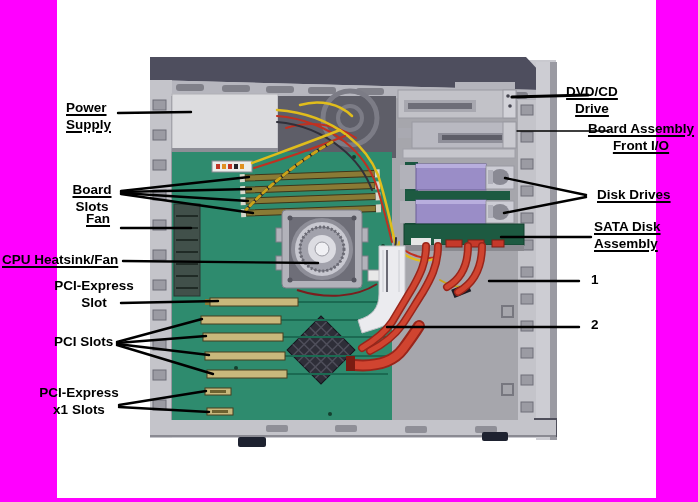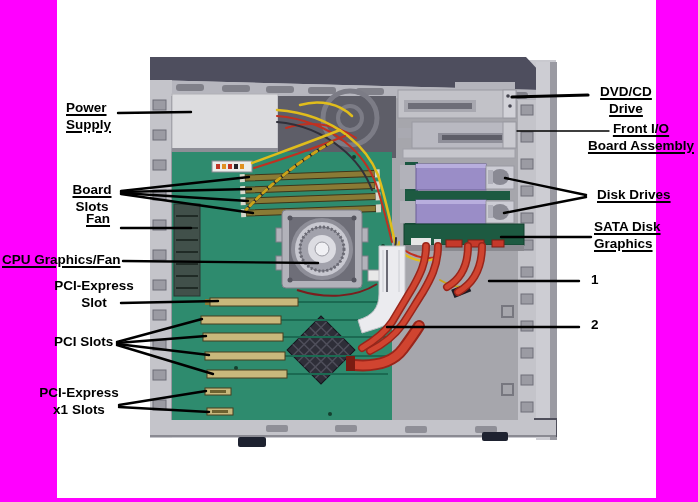--- a/index.html
+++ b/index.html
@@ -319,48 +319,48 @@
     <span class="ln u">Supply</span>
   </div>
 
   <div class="lbl center" style="left:62px;top:181px;width:60px">
     <span class="ln u">Board</span>
     <span class="ln">Slots</span>
   </div>
 
   <div class="lbl u" style="left:86px;top:210px">Fan</div>
 
-  <div class="lbl u" style="left:2px;top:251px">CPU Graphics/Fan</div>
+  <div class="lbl u" style="left:2px;top:251px">CPU Heatsink/Fan</div>
 
   <div class="lbl center" style="left:33px;top:277px;width:122px">
     <span class="ln">PCI-Express</span>
     <span class="ln">Slot</span>
   </div>
 
   <div class="lbl" style="left:54px;top:333px">PCI Slots</div>
 
   <div class="lbl center" style="left:30px;top:384px;width:98px">
     <span class="ln">PCI-Express</span>
     <span class="ln">x1 Slots</span>
   </div>
 
-  <div class="lbl center" style="left:594px;top:83px;width:64px">
+  <div class="lbl center" style="left:560px;top:83px;width:64px">
     <span class="ln u">DVD/CD</span>
     <span class="ln u">Drive</span>
   </div>
 
   <div class="lbl center" style="left:584px;top:120px;width:114px">
+    <span class="ln u">Board Assembly</span>
     <span class="ln u">Front I/O</span>
-    <span class="ln u">Board Assembly</span>
   </div>
 
   <div class="lbl u" style="left:597px;top:186px">Disk Drives</div>
 
   <div class="lbl" style="left:594px;top:218px">
     <span class="ln u">SATA Disk</span>
-    <span class="ln u">Graphics</span>
+    <span class="ln u">Assembly</span>
   </div>
 
   <div class="lbl" style="left:591px;top:271px">1</div>
 
   <div class="lbl" style="left:591px;top:316px">2</div>
 
 </div>
 
 </body></html>

